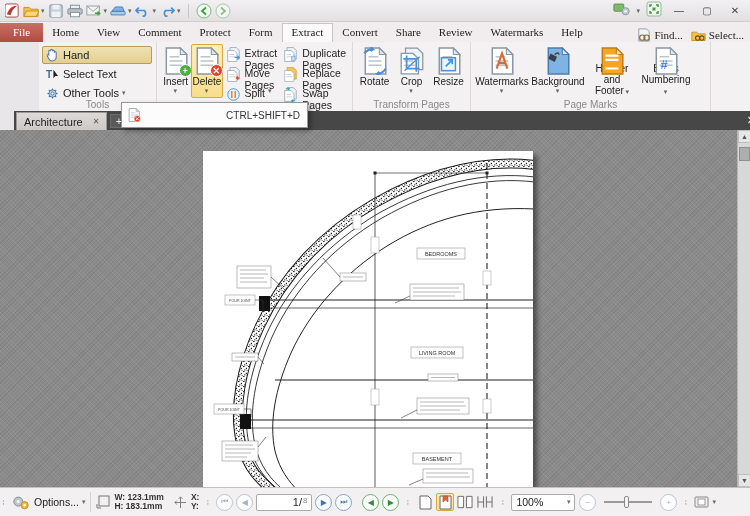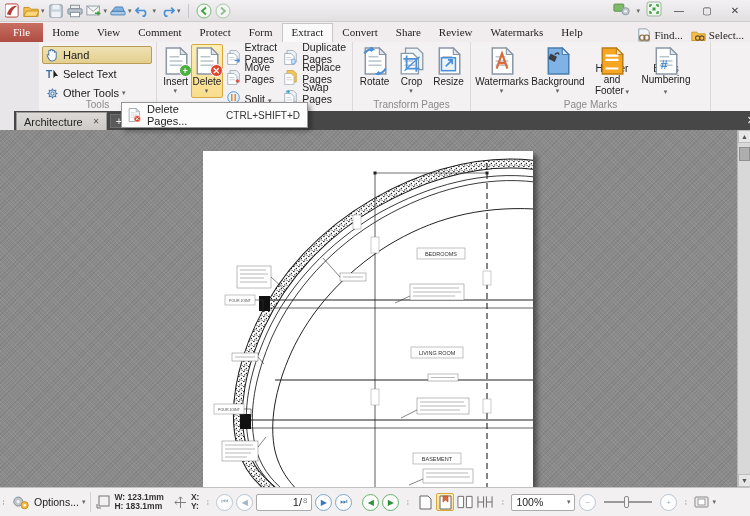--- a/index.html
+++ b/index.html
@@ -34,21 +34,21 @@
   .glabel { position:absolute; left:0; right:0; bottom:1px; text-align:center; font-size:10px; color:#8a8a8a; }
   .toolcol { display:flex; flex-direction:column; gap:1px; padding-top:2px; width:110px; }
   .toolbtn { display:flex; align-items:center; gap:4px; font-size:11px; color:#222; padding:1px 3px; border:1px solid transparent; border-radius:2px; height:18px; }
   .toolbtn.hl { background:linear-gradient(#efe2b2,#e3cf8f); border-color:#b99c55; }
   .bigbtn { width:44px; display:flex; flex-direction:column; align-items:center; font-size:10px; color:#222;
     padding:2px 0 0 0; border:1px solid transparent; border-radius:2px; height:54px; position:relative; }
   .bigbtn .bi { width:26px; height:28px; position:relative; }
   .bigbtn.hl { background:linear-gradient(#fdeeb6,#f8dd8d); border-color:#d9a93f; }
   .bigbtn .lab { line-height:11px; margin-top:1px; text-align:center; }
   .listcol { display:flex; flex-direction:column; justify-content:flex-start; gap:2px; padding-top:3px; }
-  .listbtn { display:flex; align-items:flex-end; gap:4px; font-size:10.5px; color:#222; height:18px; padding:0 3px; }
+  .listbtn { display:flex; align-items:flex-start; gap:4px; font-size:10.5px; color:#222; height:18px; padding:0 3px; }
   .li-ic { width:15px; height:15px; position:relative; flex:none; }
 
   
   .page-ic { position:absolute; inset:0; }
   .badge { position:absolute; right:-3px; bottom:-2px; width:13px; height:13px; border-radius:50%;
     color:#fff; font-size:9px; font-weight:bold; display:flex; align-items:center; justify-content:center; border:1px solid #fff; }
   .bg-green { background:#4caf3f; } .bg-red { background:#e2452f; }
 
   
   .popup { position:absolute; left:121px; top:102px; width:187px; background:#fcfcfc;
@@ -543,21 +543,20 @@
     </div>
   </div>
 
   <div class="popup">
     <div class="mitem">
       <span class="li-ic" style="width:14px;height:14px"><svg width="14" height="14" viewBox="0 0 24 26">
             <use href="#ic-page"></use>
             <circle cx="18" cy="20" r="6" fill="#e2452f" stroke="#fff"></circle>
             <path d="M15.5 17.5 l5 5 m0 -5 l-5 5" stroke="#fff" stroke-width="1.6"></path>
           </svg></span>
-      <span>Delete Pages...</span>
       <span class="sc">CTRL+SHIFT+D</span>
     </div>
   </div>
 
   <div class="statusbar">
     <span class="sb-grip">⁞</span>
     <div class="sb-block">
       <svg width="18" height="15" viewBox="0 0 20 16">
           <circle cx="7" cy="7" r="5" fill="#bfc6cc" stroke="#7b8894"></circle>
           <circle cx="7" cy="7" r="1.8" fill="#f4f4f4"></circle>

